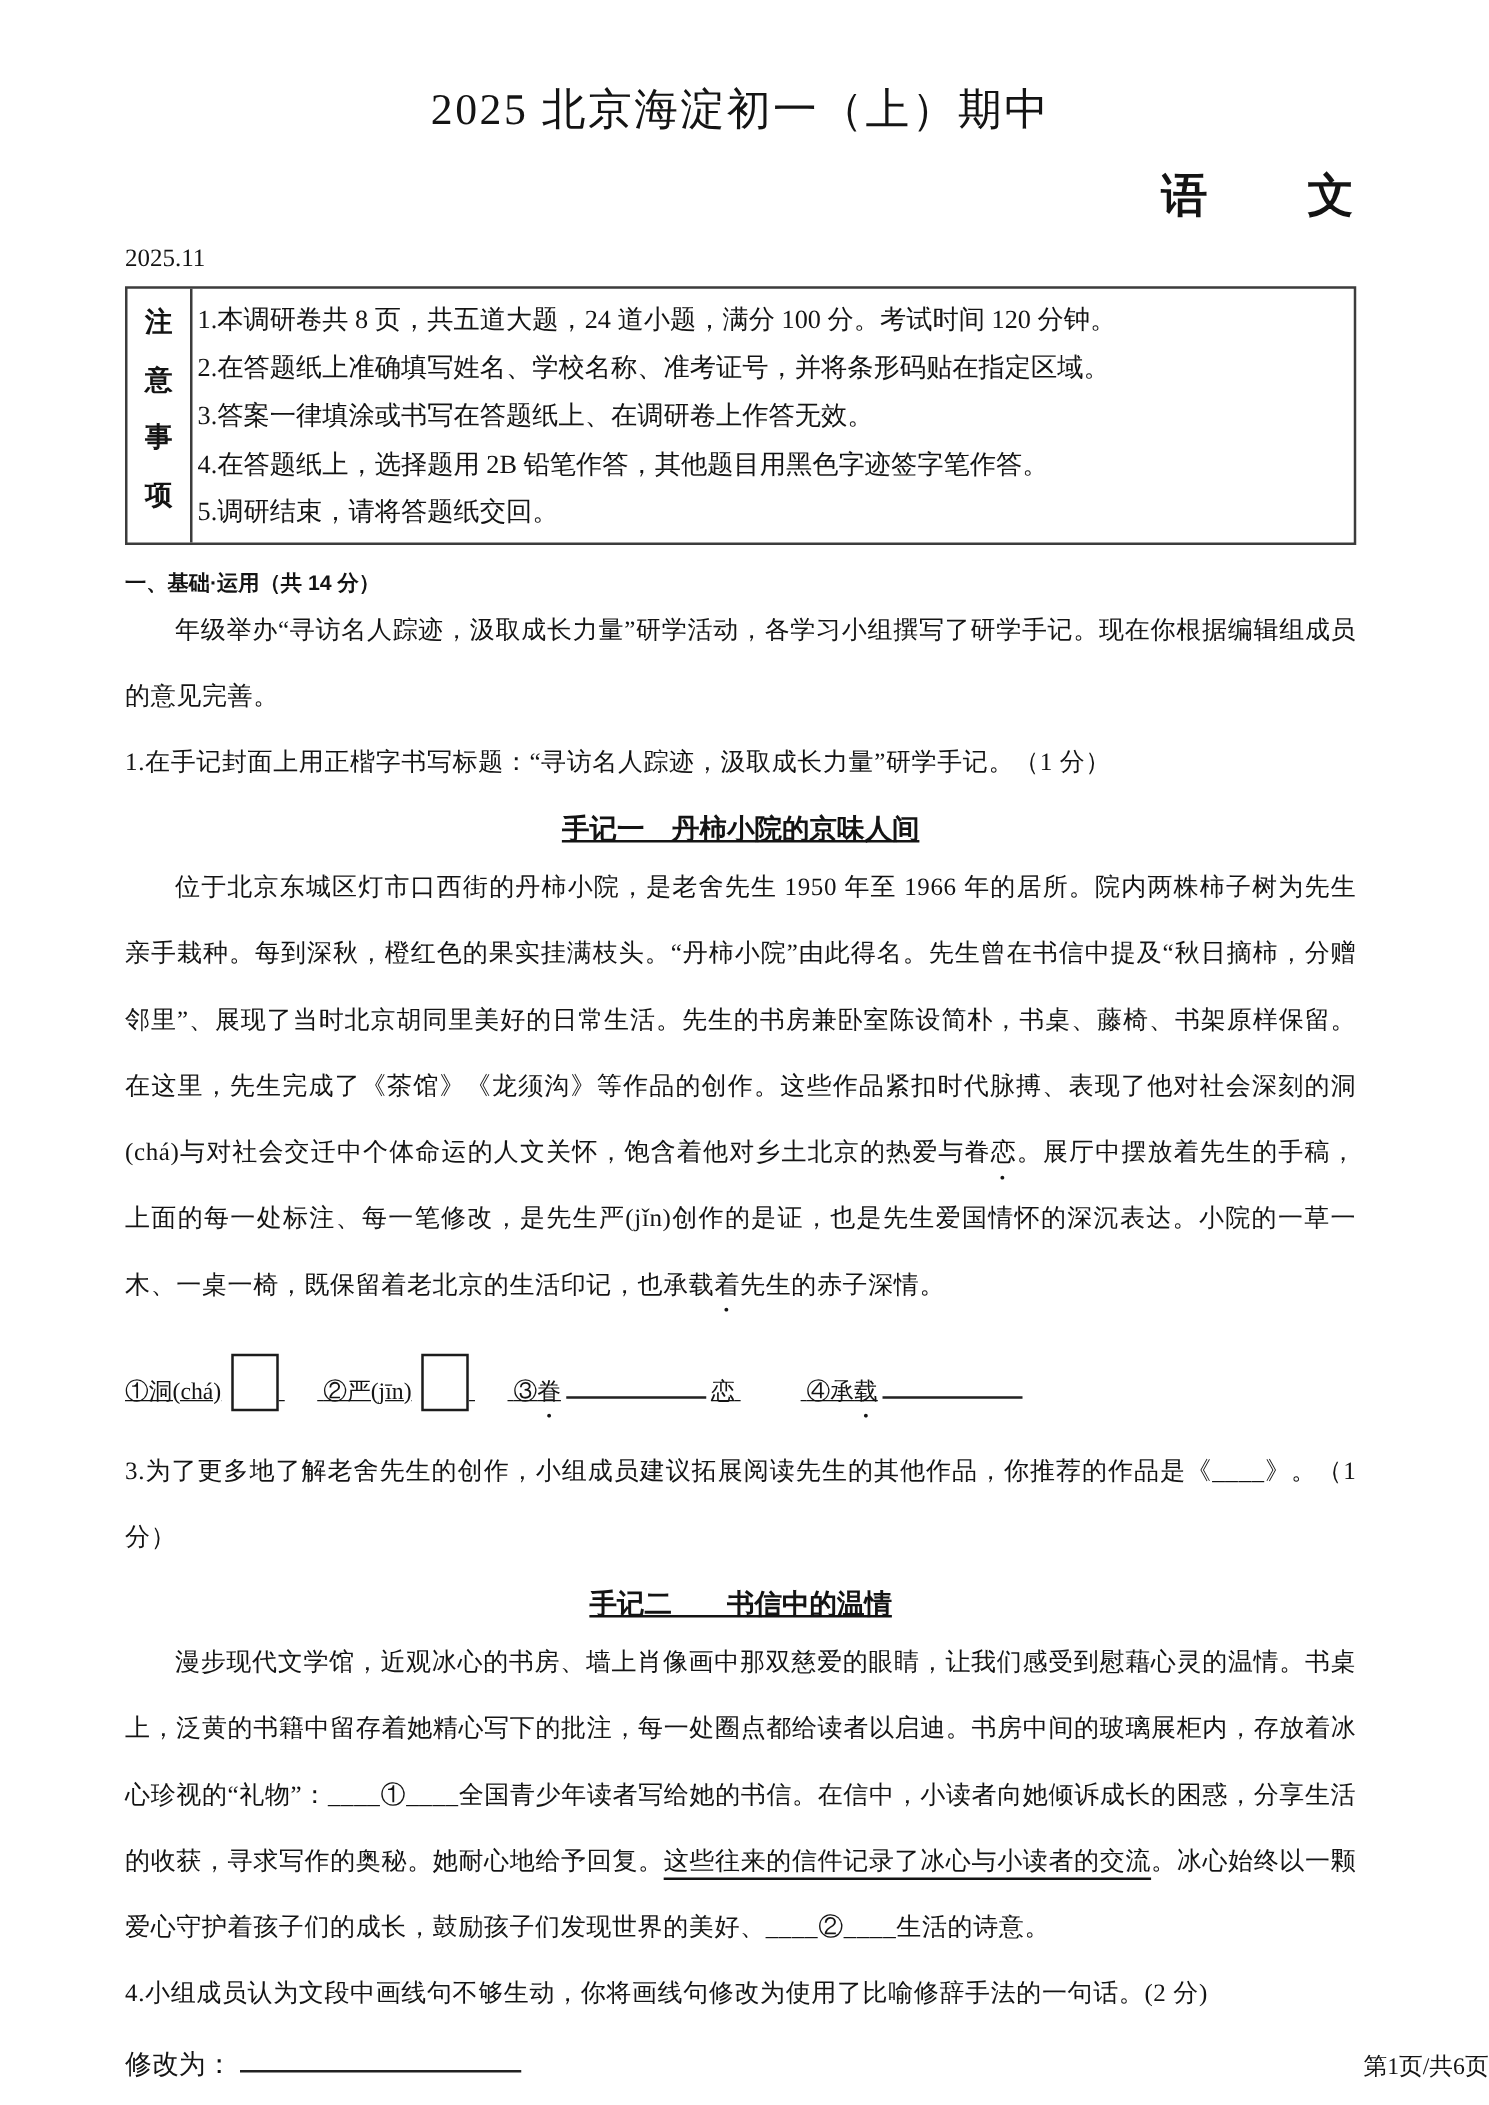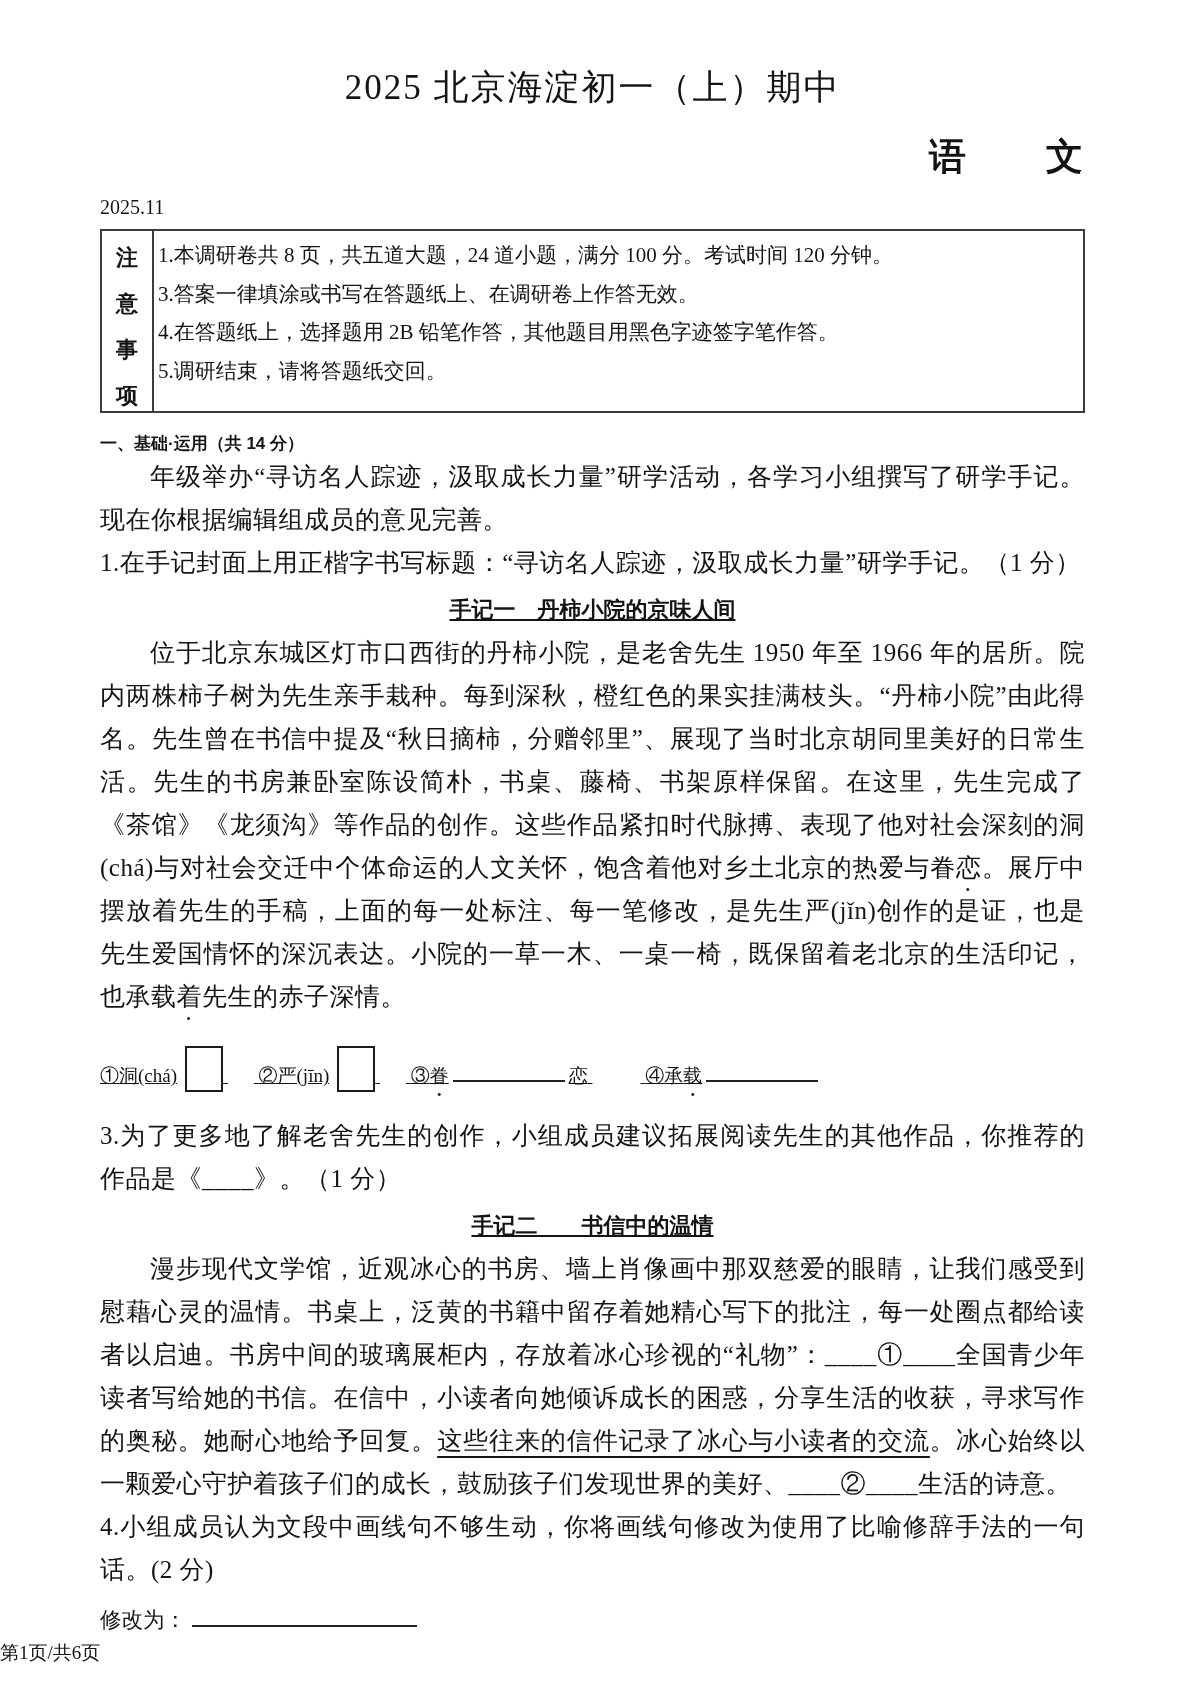--- a/index.html
+++ b/index.html
@@ -33,21 +33,21 @@
     font-size: 22px; font-weight: bold;
   }
   .notice-items { flex: 1; padding: 5px 10px 5px 4px; }
   .notice-items .n-item { line-height: 38.5px; font-size: 21px; white-space: nowrap; }
 
   .sec-heading {
     font-family: "Liberation Sans", sans-serif;
     font-size: 17px; font-weight: bold; margin-top: 20px; line-height: 1.3;
   }
   .para {
-    font-size: 25px; line-height: 43px; text-align: justify;
+    font-size: 20px; line-height: 53px; text-align: justify;
     text-justify: inter-character; letter-spacing: 0.5px; margin: 0;
   }
   .indent { text-indent: 2em; }
   .kai { font-style: normal; }
   .center-heading {
     text-align: center; font-weight: bold; font-size: 22px;
     font-family: "Liberation Sans", sans-serif; line-height: 43px; margin-top: 4px; text-decoration: underline;
   }
 
   .dot-under { position: relative; }
@@ -71,41 +71,42 @@
   .w112 { width: 112px; margin: 0 4px; }
   .w225 { width: 225px; margin-left: 6px; }
   .ul-seg {
     text-decoration: underline; text-underline-offset: 7px;
   }
 
   .q-line { margin-top: 22px; }
   .fix-row { margin-top: 8px; font-size: 21.5px; line-height: 43px; }
   .footer {
     position: absolute; bottom: 18px; left: 0; right: 0;
-    text-align: left; font-size: 19px;
+    text-align: right; font-size: 19px;
   }
 </style>
 </head>
 <body>
 
 <div class="content">
 
   <div class="title">2025 北京海淀初一（上）期中</div>
   <div class="subject">语　　文</div>
   <div class="date">2025.11</div>
 
   <div class="notice">
     <div class="notice-side">
       <span>注</span>
       <span>意</span>
       <span>事</span>
       <span>项</span>
     </div>
     <div class="notice-items">
       <div class="n-item">1.本调研卷共 8 页，共五道大题，24 道小题，满分 100 分。考试时间 120 分钟。</div>
+      <div class="n-item">2.在答题纸上准确填写姓名、学校名称、准考证号，并将条形码贴在指定区域。</div>
       <div class="n-item">3.答案一律填涂或书写在答题纸上、在调研卷上作答无效。</div>
       <div class="n-item">4.在答题纸上，选择题用 2B 铅笔作答，其他题目用黑色字迹签字笔作答。</div>
       <div class="n-item">5.调研结束，请将答题纸交回。</div>
     </div>
   </div>
 
   <div class="sec-heading">一、基础·运用（共 14 分）</div>
 
   <p class="para indent">年级举办“寻访名人踪迹，汲取成长力量”研学活动，各学习小组撰写了研学手记。现在你根据编辑组成员的意见完善。</p>
 

